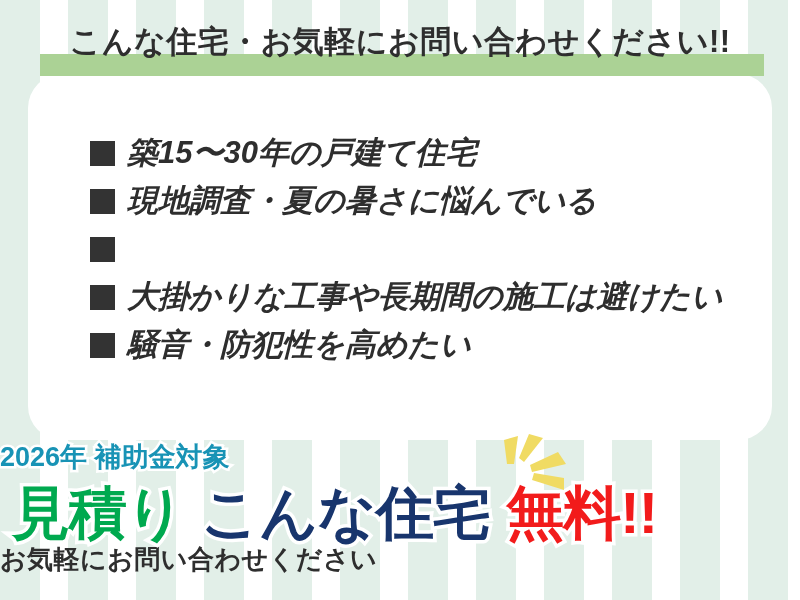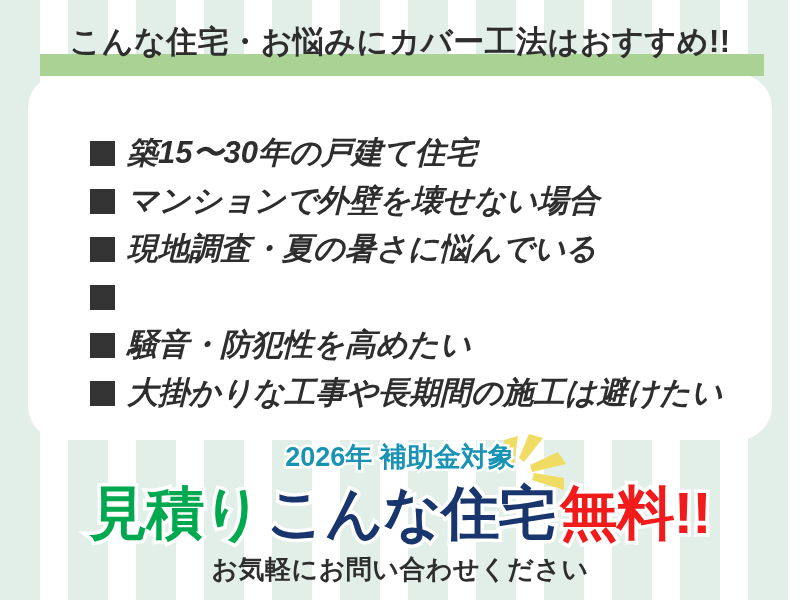--- a/index.html
+++ b/index.html
@@ -90,21 +90,20 @@
     line-height:1;
     letter-spacing:0px;
   }
 
   
   .promo {
     position:absolute;
     left:0; top:444px;
     width:800px;
     z-index:5;
-    text-align:center;
   }
 
   .promo-row1 {
     position:relative;
     height:38px;
   }
   .subsidy {
     display:inline-block;
     font-size:27px;
     font-weight:bold;
@@ -134,27 +133,27 @@
   }
   .big {
     display:inline-block;
     font-size:58px;
     font-weight:bold;
     line-height:1;
     letter-spacing:-1px;
     -webkit-text-stroke:7px #ffffff;
     paint-order: stroke fill;
     vertical-align:top;
+    margin-left:12px;
   }
   .big.green  { color:#00a94f; }
   .big.navy   { color:#18356d; }
   .big.red    { color:#f21b1b; }
 
   .tagline {
-    margin-top:10px;
     font-size:26px;
     font-weight:bold;
     color:#2e2e2e;
     letter-spacing:0.5px;
     line-height:1;
     white-space:nowrap;
   }
 </style>
 </head>
 <body>
@@ -162,50 +161,46 @@
 <div id="stage">
 
   <div class="card">
     <div class="list">
 
       <div class="list-item">
         <span class="bullet"></span>
         <span class="item-text">築15〜30年の戸建て住宅</span>
       </div>
 
-      <div class="list-item">
-        <span class="bullet"></span>
-        <span class="item-text">マンションで外壁を壊せない場合</span>
-      </div>
 
       <div class="list-item">
         <span class="bullet"></span>
         <span class="item-text">現地調査・夏の暑さに悩んでいる</span>
       </div>
 
       <div class="list-item">
         <span class="bullet"></span>
       </div>
 
       <div class="list-item">
         <span class="bullet"></span>
+        <span class="item-text">大掛かりな工事や長期間の施工は避けたい</span>
+      </div>
+
+      <div class="list-item">
+        <span class="bullet"></span>
         <span class="item-text">騒音・防犯性を高めたい</span>
-      </div>
-
-      <div class="list-item">
-        <span class="bullet"></span>
-        <span class="item-text">大掛かりな工事や長期間の施工は避けたい</span>
       </div>
 
     </div>
   </div>
 
   <div class="title-wrap">
     <div class="title-bar"></div>
-    <span class="title-text">こんな住宅・お悩みにカバー工法はおすすめ!!</span>
+    <span class="title-text">こんな住宅・お気軽にお問い合わせください!!</span>
   </div>
 
   <div class="promo">
 
     <div class="promo-row1">
       <svg class="sparkle" viewBox="0 0 104 70">
         <g fill="#f0db63">
           <polygon points="30,6 44,2 40,30 33,30"></polygon>
           <polygon points="55,0 69,4 50,28 45,24"></polygon>
           <polygon points="84,18 92,30 58,38 56,31"></polygon>

